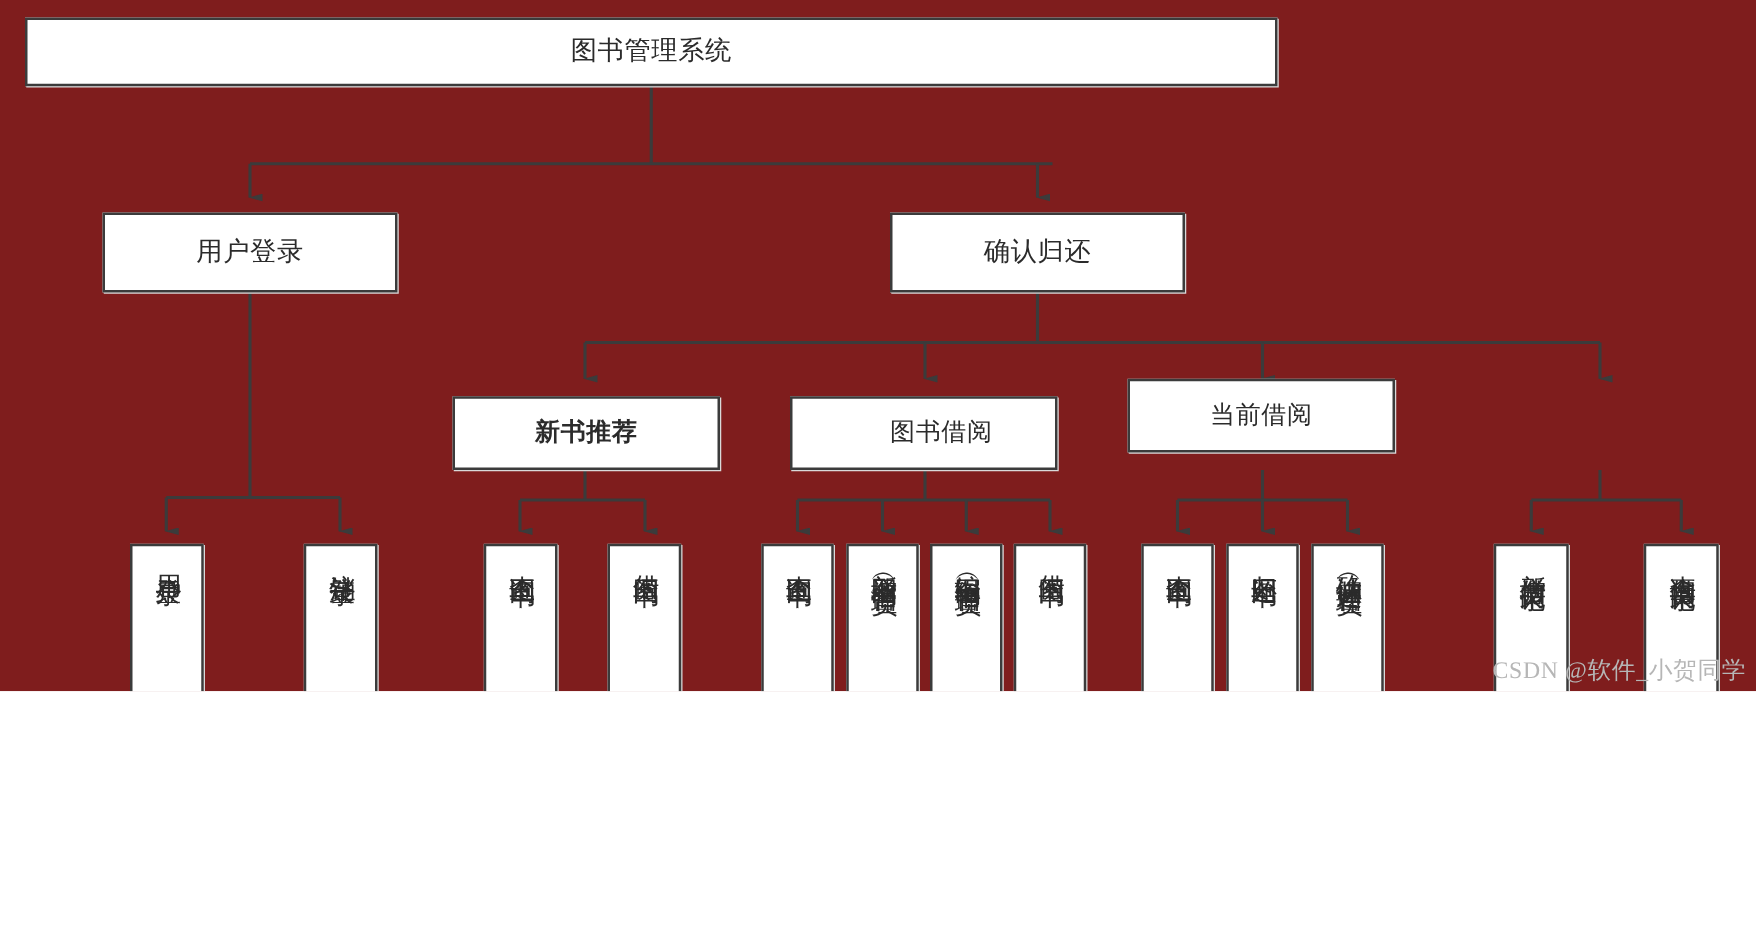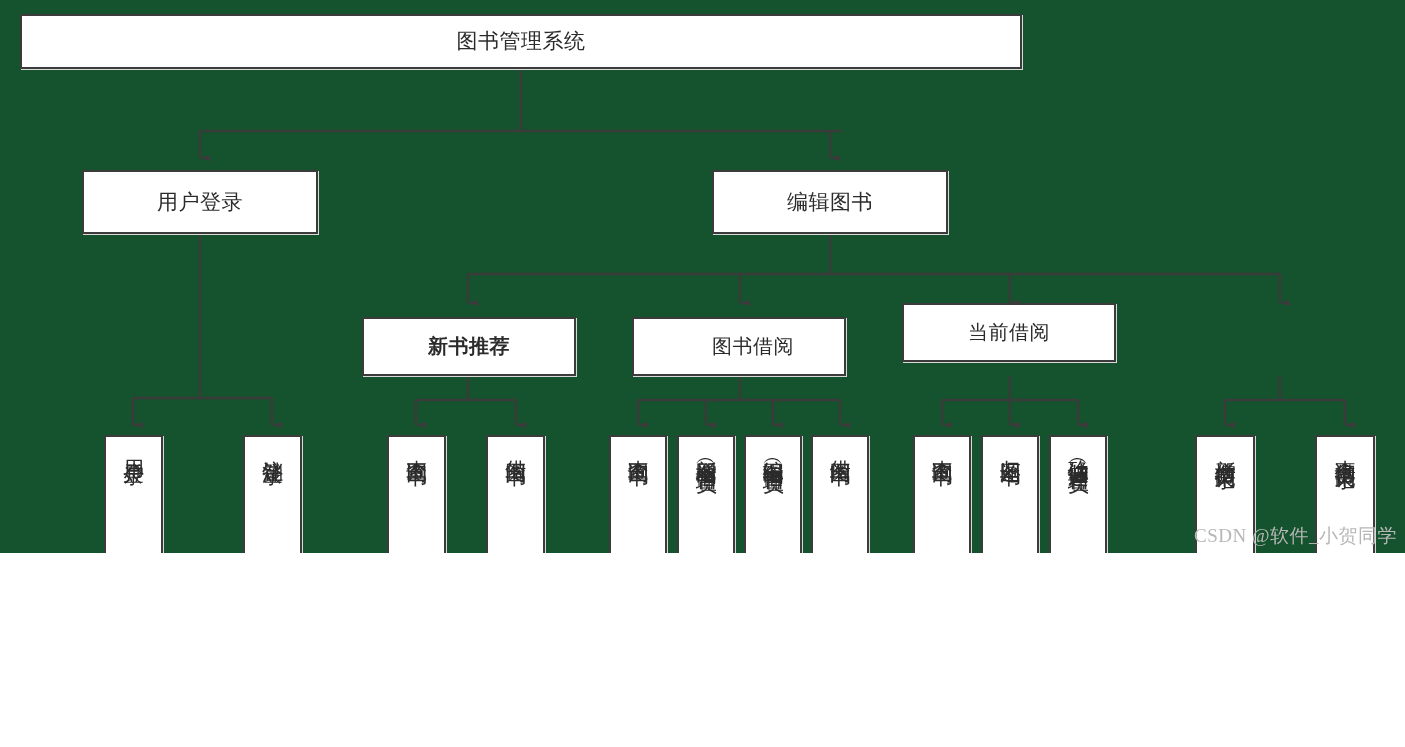--- a/index.html
+++ b/index.html
@@ -9,21 +9,21 @@
     background: #ffffff;
   }
   body {
     font-family: "Liberation Sans", "DejaVu Sans", sans-serif;
     color: #222222;
   }
   #canvas {
     position: relative;
     width: 1405px;
     height: 553px;
-    background: #14532d;
+    background: #7f1d1d;
     overflow: hidden;
   }
   svg.edges {
     position: absolute;
     left: 0;
     top: 0;
     width: 1405px;
     height: 747px;
     pointer-events: none;
   }
@@ -131,21 +131,21 @@
   </svg>
 
   <div class="node root" style="left:20px; top:14px; width:1002px; height:55px;">
     <span class="node-label">图书管理系统</span>
   </div>
 
   <div class="node level2" style="left:82px; top:170px; width:236px; height:64px;">
     <span class="node-label">用户登录</span>
   </div>
   <div class="node level2" style="left:712px; top:170px; width:236px; height:64px;">
-    <span class="node-label">编辑图书</span>
+    <span class="node-label">确认归还</span>
   </div>
 
   <div class="node level3" style="left:362px; top:317px; width:214px; height:59px;font-weight:bold;">
     <span class="node-label">新书推荐</span>
   </div>
   <div class="node level3" style="left:632px; top:317px; width:214px; height:59px;padding-left:28px;">
     <span class="node-label">图书借阅</span>
   </div>
   <div class="node level3" style="left:902px; top:303px; width:214px; height:59px;">
     <span class="node-label">当前借阅</span>

